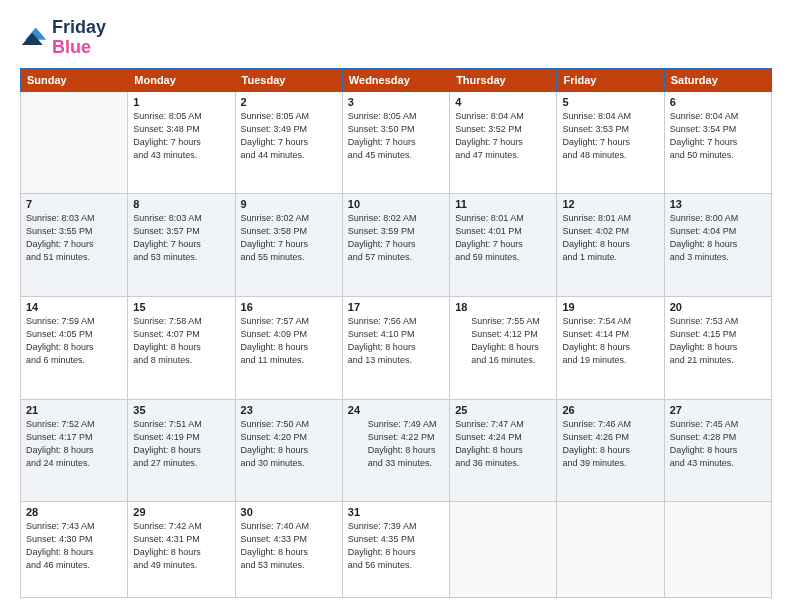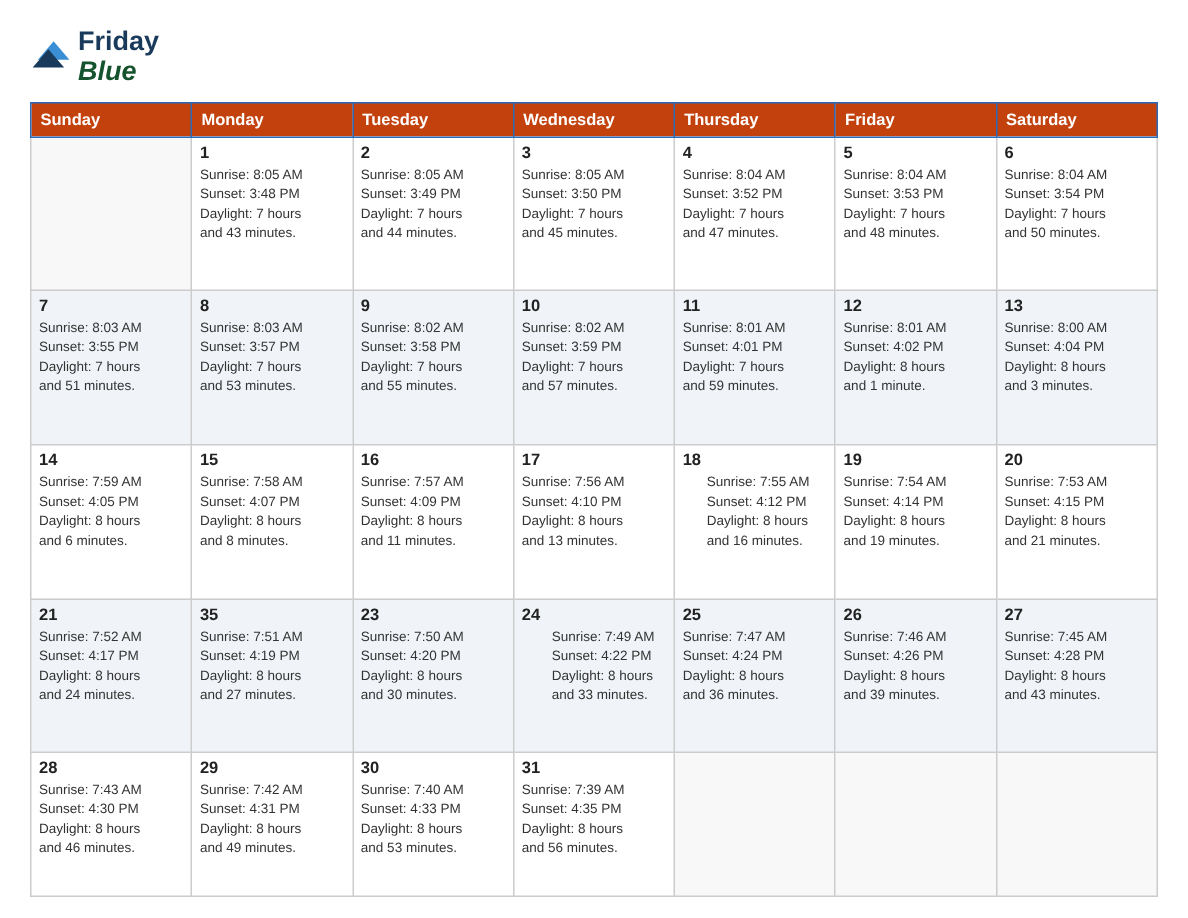--- a/index.html
+++ b/index.html
@@ -102,21 +102,21 @@
 
 <div class="page">
   <div class="header">
     <div class="logo">
       <svg class="logo-icon" viewBox="0 0 32 32">
         <polygon points="18,4 30,18 6,18" fill="#3a8fd4"></polygon>
         <polygon points="14,10 26,24 2,24" fill="#1a3a5c"></polygon>
       </svg>
       <div class="logo-text">
         <div>Friday</div>
-        <div style="color:#14532d;font-style:italic;">Blue</div>
+        <div style="color:#ec4899;">Blue</div>
       </div>
     </div>
     <div class="title-block">
       <div class="month-title"></div>
       <div class="location"></div>
     </div>
   </div>
 
   <table class="calendar">
     <thead>

